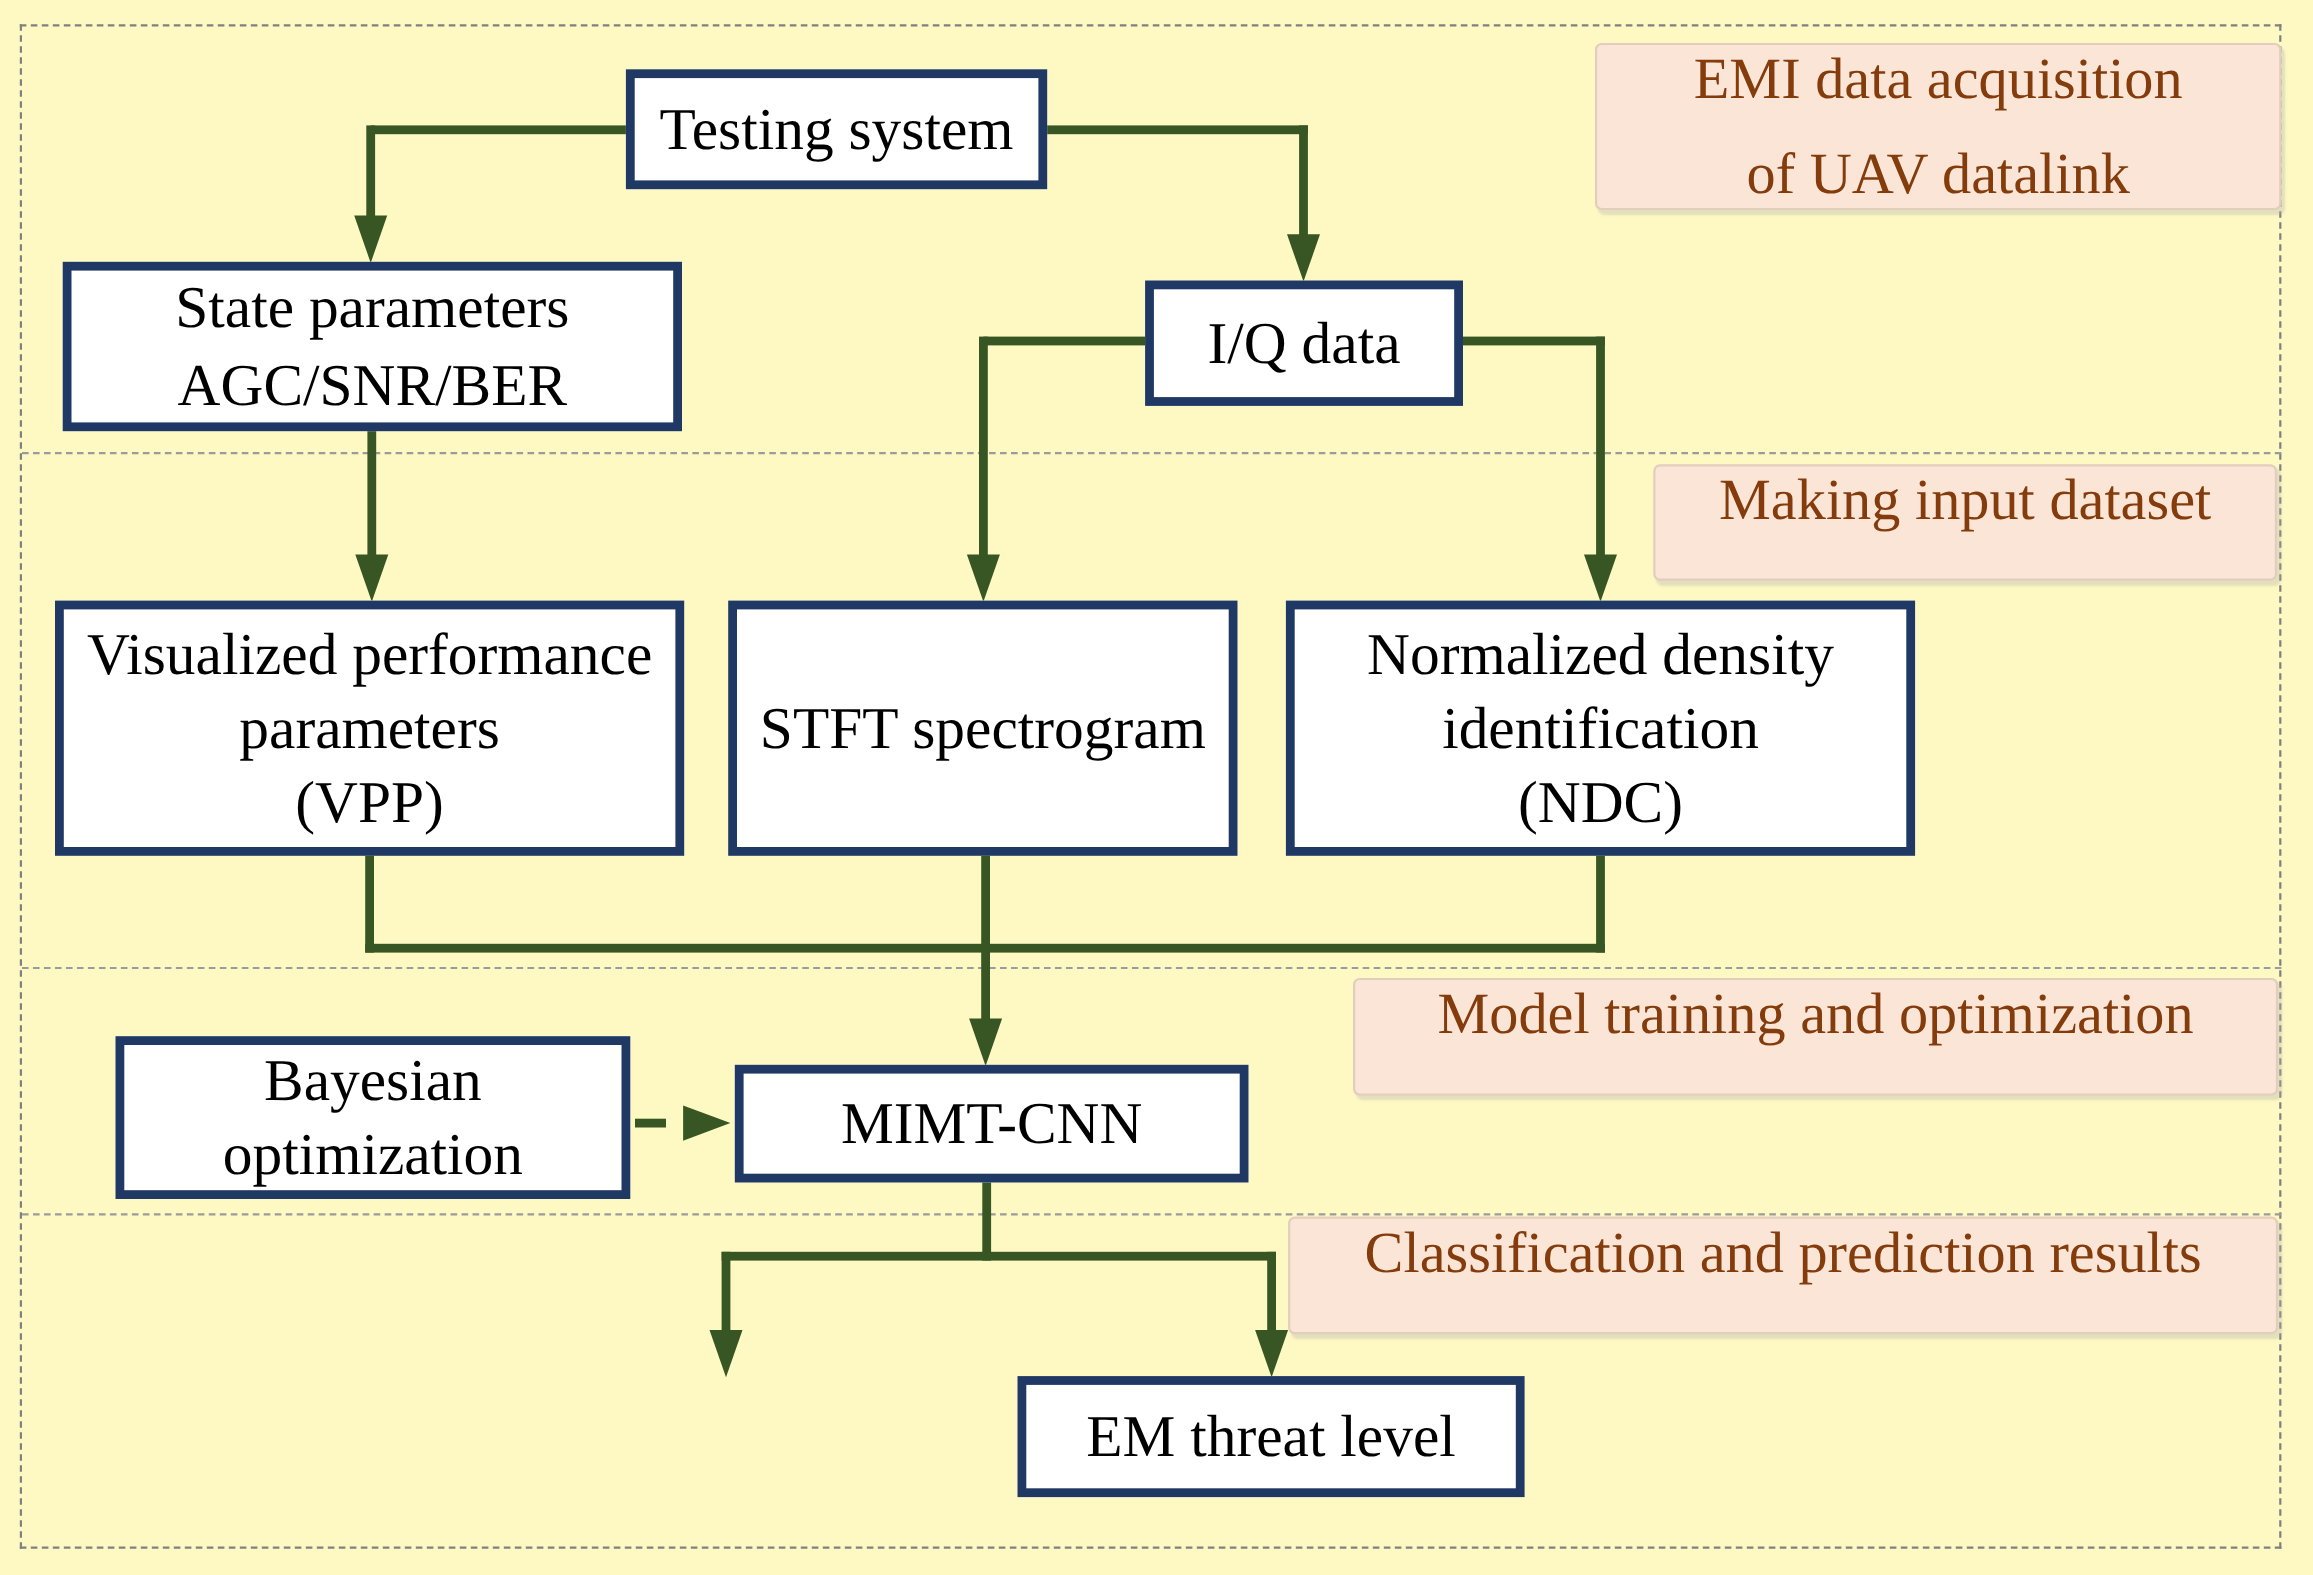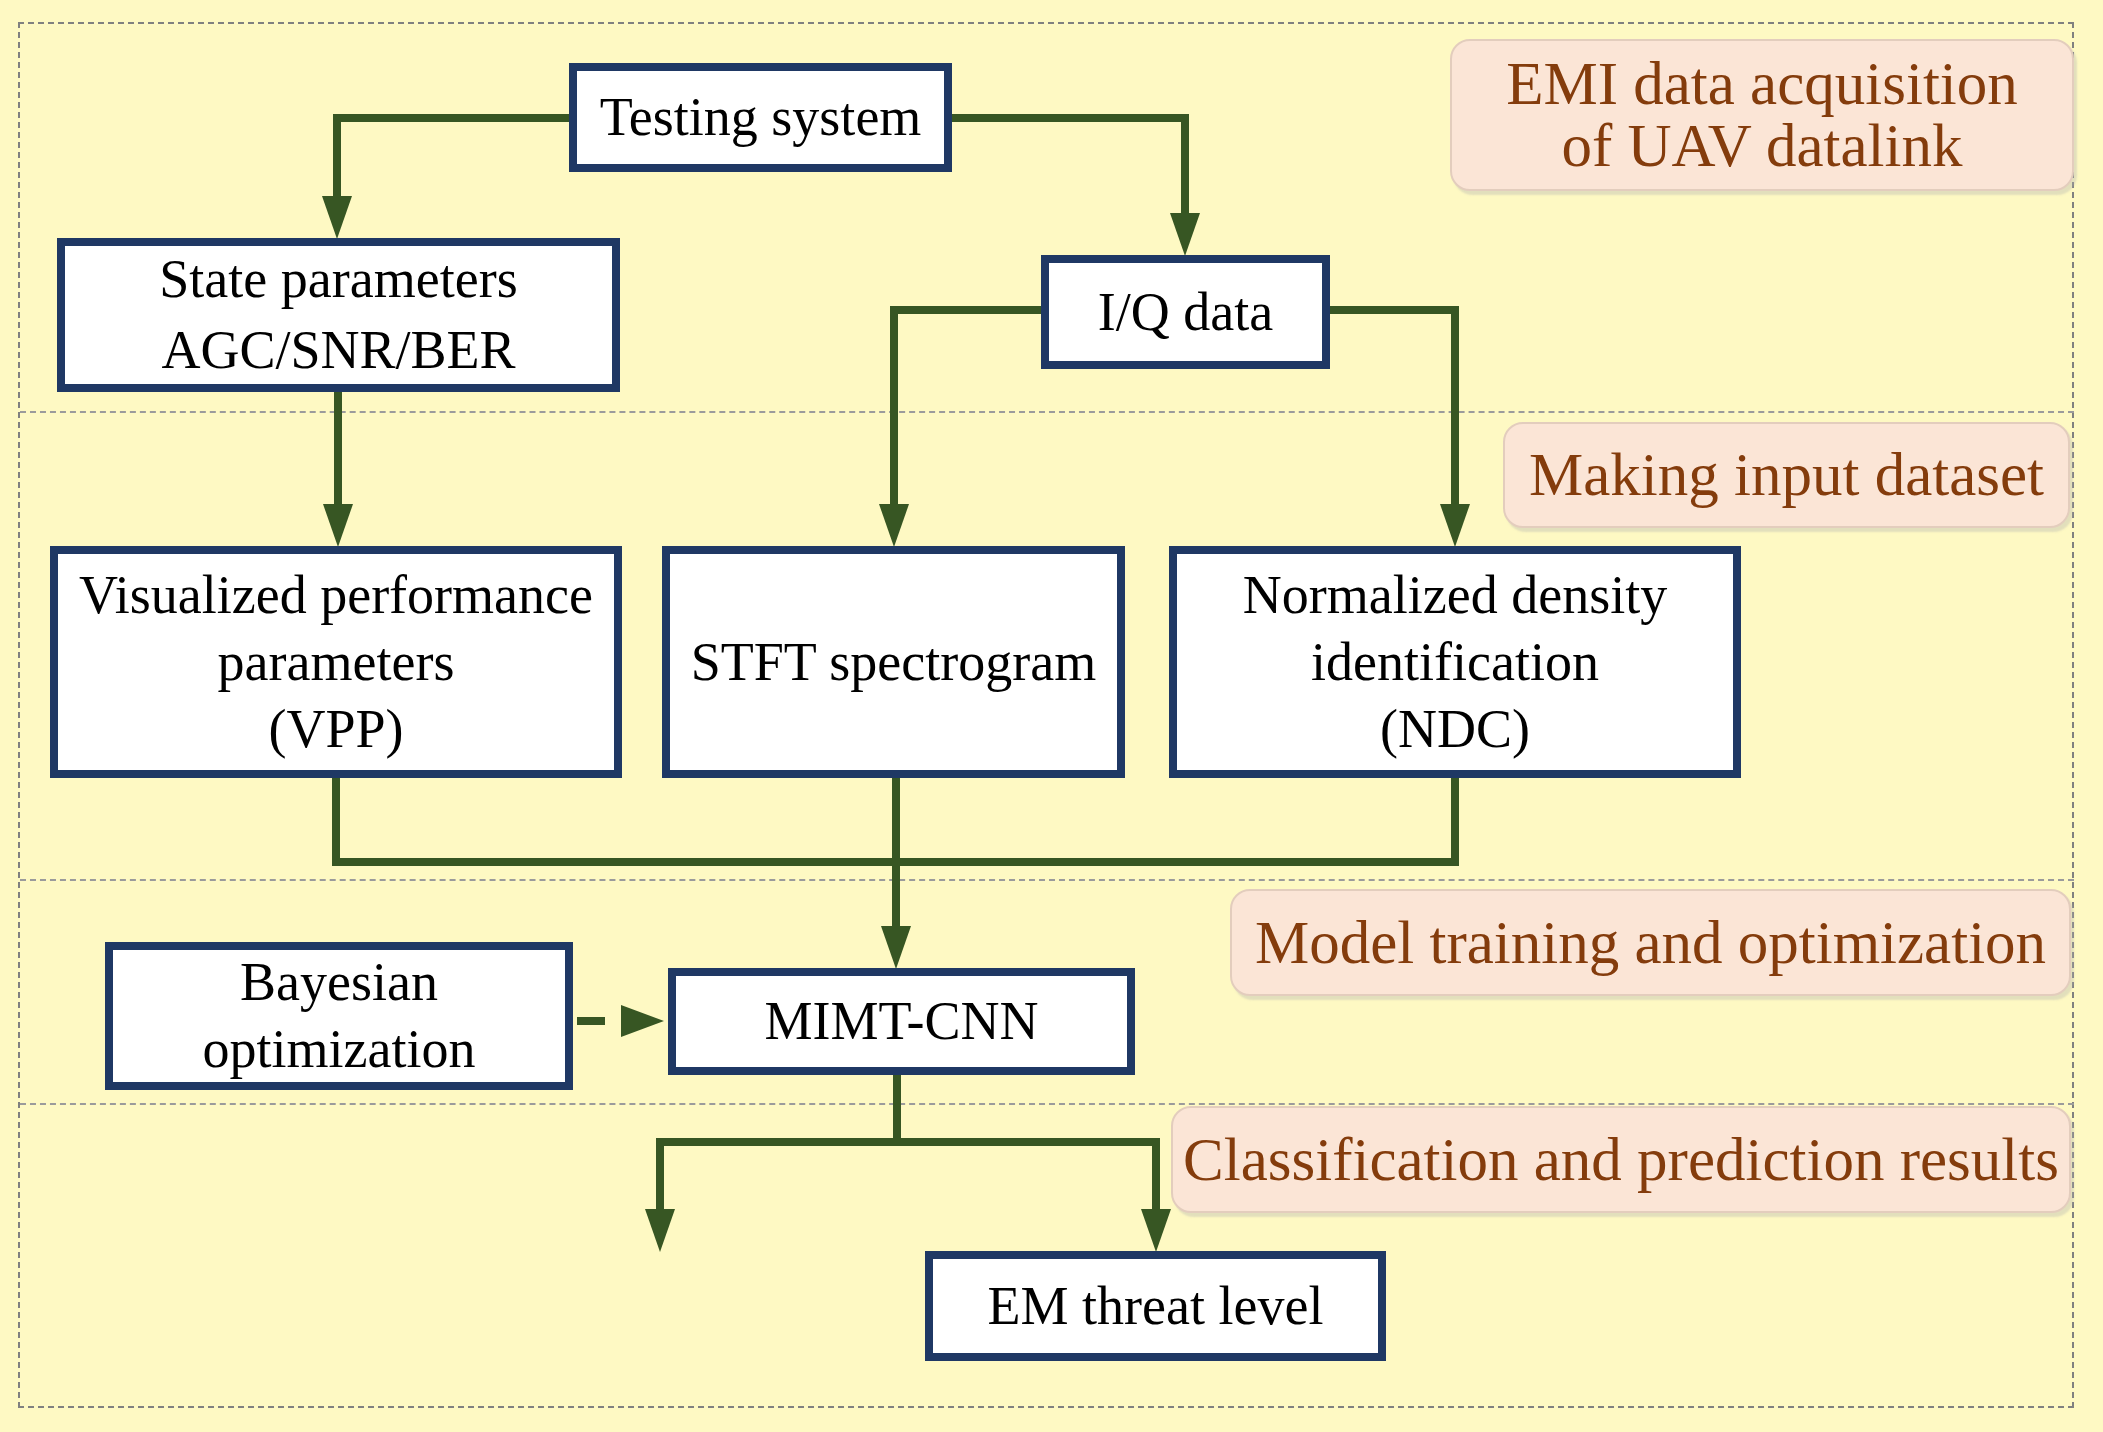--- a/index.html
+++ b/index.html
@@ -26,24 +26,24 @@
   }
   .node{
     position:absolute;box-sizing:border-box;background:#ffffff;
     border:8px solid var(--box-border);
     display:flex;flex-direction:column;align-items:center;justify-content:center;
     font-size:54px;line-height:67px;color:var(--node-text);text-align:center;white-space:nowrap;
   }
   .node.wide-gap{line-height:71px;}
   .pill{
     position:absolute;box-sizing:border-box;background:var(--label-fill);
-    border:2px solid #e3cdbd;border-radius:20px;
+    border:2px solid #e3cdbd;border-radius:6px;
     box-shadow:3px 4px 2px rgba(175,175,175,0.35);
-    display:flex;flex-direction:column;align-items:center;justify-content:center;
-    font-size:61px;line-height:62px;color:var(--label-text);text-align:center;white-space:nowrap;
+    display:flex;flex-direction:column;align-items:center;justify-content:space-between;
+    font-size:53px;line-height:62px;color:var(--label-text);text-align:center;white-space:nowrap;
   }
   .line{position:absolute;background:var(--arrow);}
   .line.dashed{
     background:repeating-linear-gradient(90deg,var(--arrow) 0 28px,transparent 28px 46px);
   }
   .arrow-down{
     position:absolute;width:0;height:0;
     border-left:15px solid transparent;border-right:15px solid transparent;
     border-top:43px solid var(--arrow);
   }

